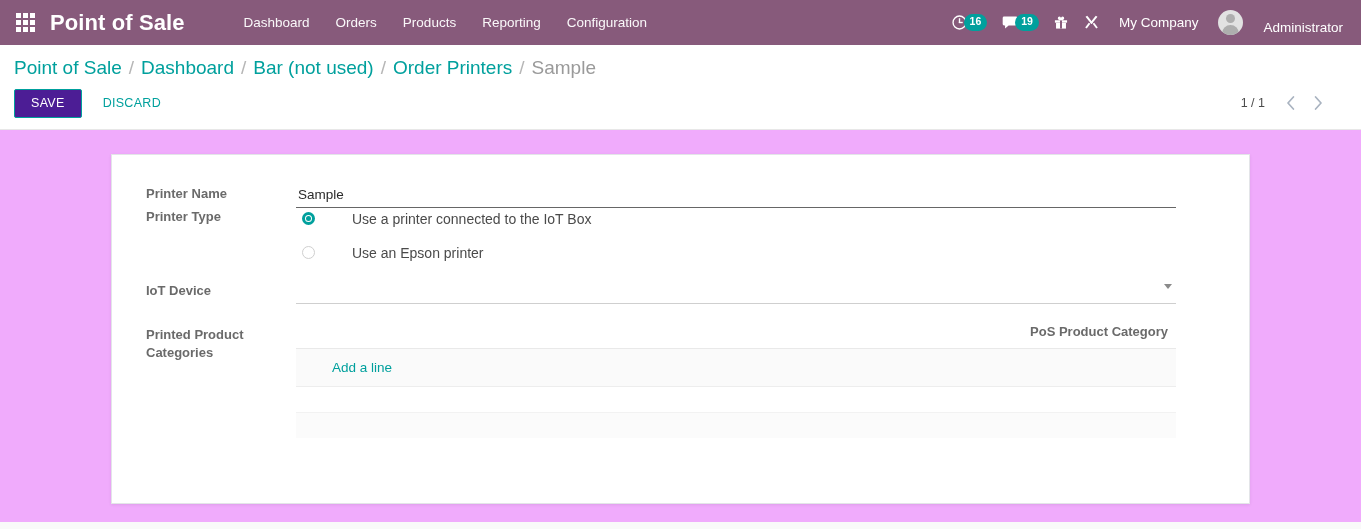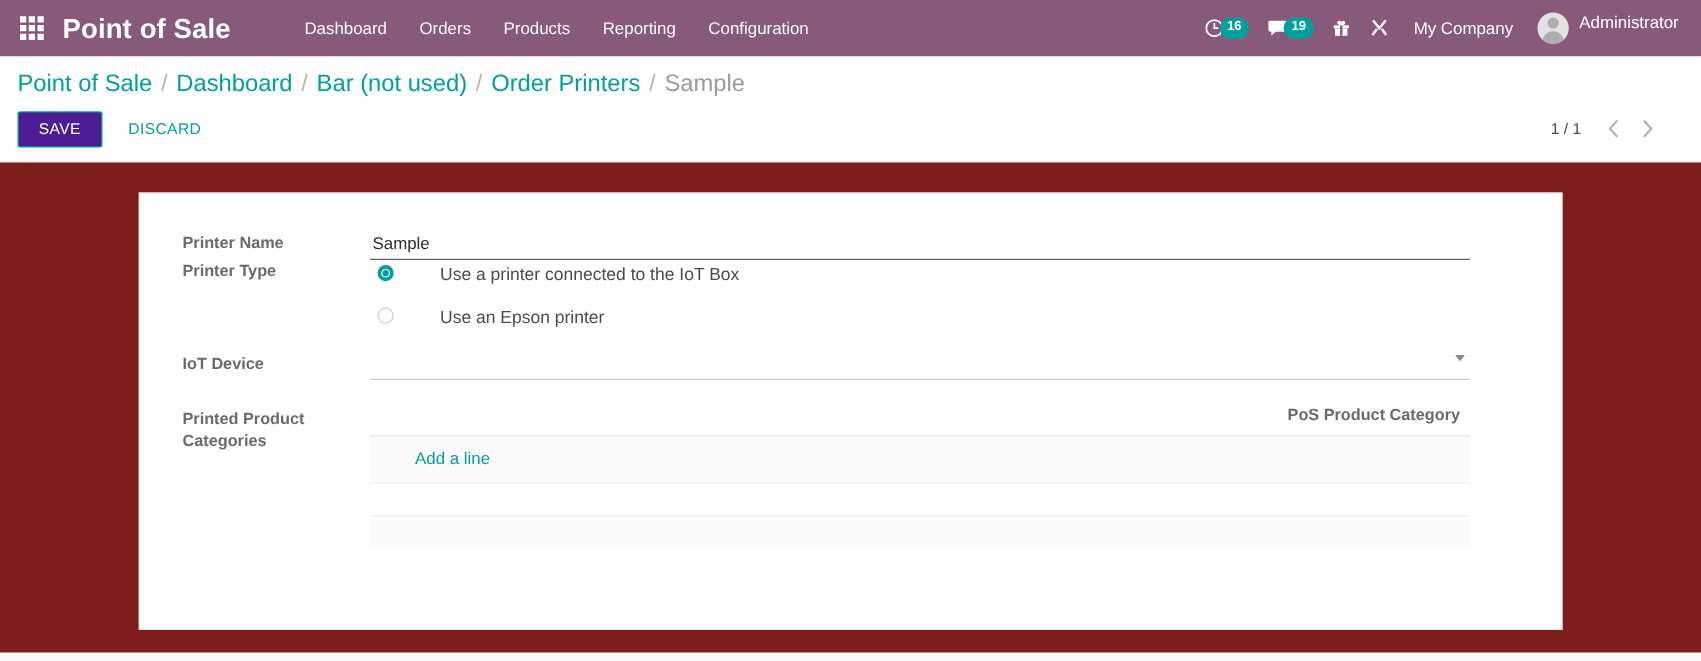--- a/index.html
+++ b/index.html
@@ -80,21 +80,21 @@
     position: relative;
     z-index: 2;
     min-width: 21px;
     text-align: center;
   }
   .company-name {
     font-size: 13.5px; color: #fff;
     padding: 6px 12px; cursor: pointer; white-space: nowrap;
   }
   .user-menu {
-    display: flex; align-items: flex-start; gap: 8px;
+    display: flex; align-items: flex-end; gap: 20px;
     padding: 4px 6px 4px 8px; cursor: pointer;
   }
   .avatar {
     width: 25px; height: 25px; border-radius: 50%;
     background: #e2e2e2;
     display: block; position: relative; overflow: hidden;
     flex: 0 0 auto;
   }
   .avatar::before {
     content: ""; position: absolute;
@@ -164,21 +164,21 @@
   }
   .pager-value { padding: 0 10px; color: #4c4c4c; white-space: nowrap; }
   .pager-btn {
     width: 26px; height: 26px;
     display: flex; align-items: center; justify-content: center;
     cursor: pointer; color: #a9b3c0; font-size: 17px; line-height: 1;
   }
 
   
   .content-area {
-    background: #7f1d1d;
+    background: #f0abfc;
     padding: 24px 0 0 0;
     height: calc(529px - 45px - 92px);
   }
   .sheet {
     width: 1139px;
     margin: 0 auto;
     background: #fff;
     border: 1px solid #e3e5e8;
     box-shadow: 0 1px 3px rgba(0,0,0,.08);
     min-height: 350px;

